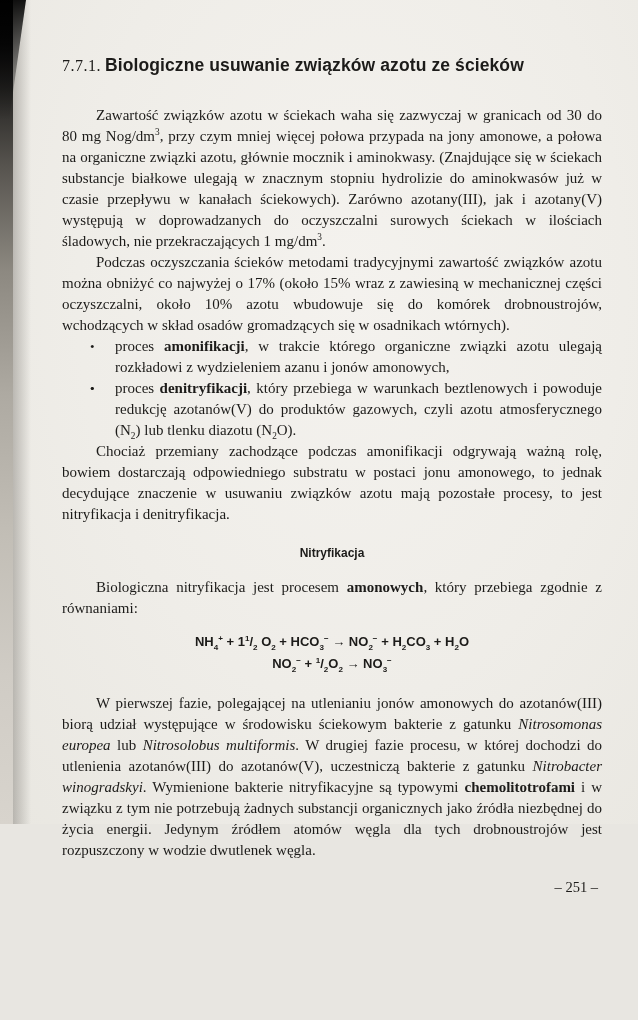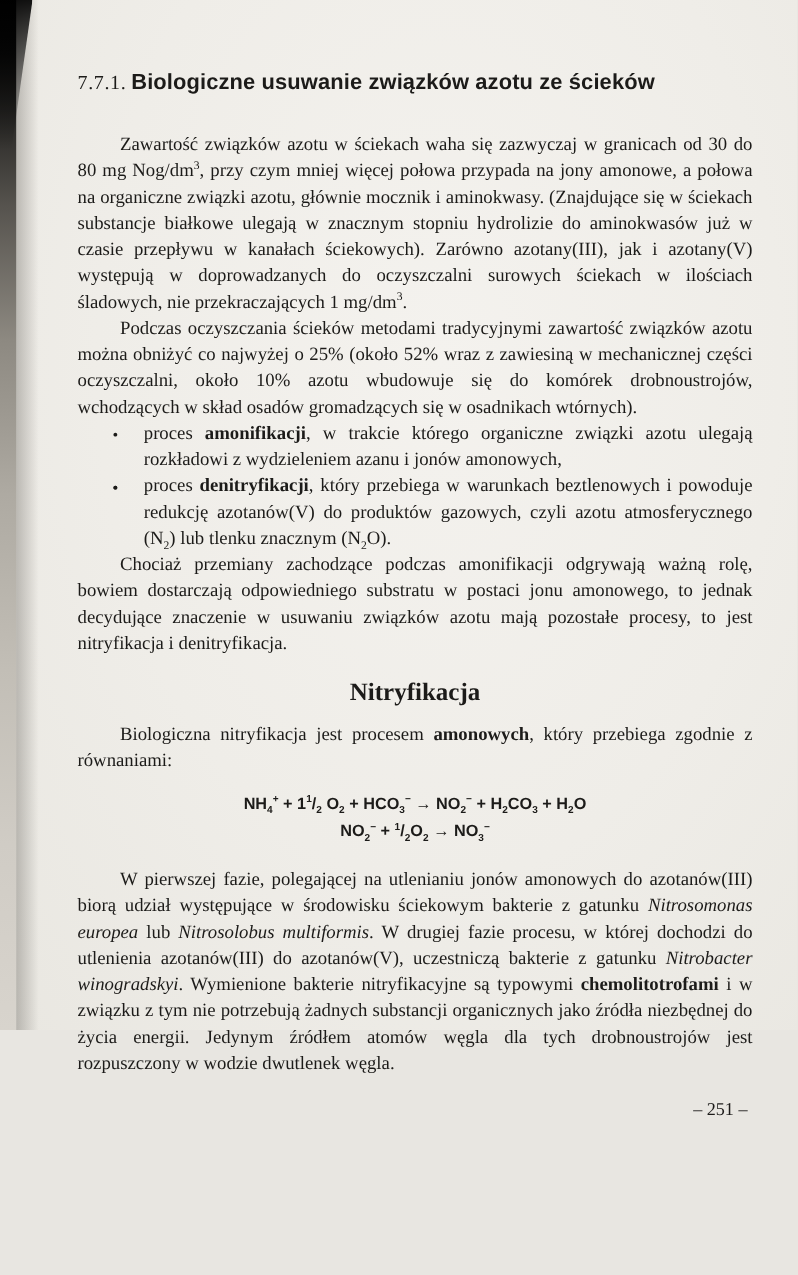--- a/index.html
+++ b/index.html
@@ -47,22 +47,22 @@
   .body-text{font-size:15px;line-height:21px;text-align:justify;}
   .body-text p{margin:0;text-indent:34px;}
   ul.bullets{list-style:none;margin:0;padding:0;}
   ul.bullets li{
     position:relative;padding-left:53px;text-indent:0;text-align:justify;
   }
   ul.bullets li .marker{
     position:absolute;left:28px;top:0;font-size:13px;
   }
   .section-heading{
-    text-align:center;font-family:Liberation Serif, serif;
-    font-weight:bold;font-size:20px;margin:18px 0 13px 0;
+    text-align:center;font-family:Liberation Sans, sans-serif;
+    font-weight:bold;font-size:12px;margin:18px 0 13px 0;
   }
   .equations{
     text-align:center;font-family:"Liberation Sans", sans-serif;
     font-weight:bold;font-size:13px;line-height:22px;
     margin:12px 0 18px 0;
   }
   sup{font-size:.62em;line-height:0;}
   sub{font-size:.62em;line-height:0;}
   .page-number{
     text-align:right;font-size:14.5px;
@@ -79,33 +79,33 @@
 
   <div class="content">
 
     <div class="title-row">
       <span class="title-num">7.7.1.</span>
       <span class="title-text">Biologiczne usuwanie związków azotu ze ścieków</span>
     </div>
 
     <div class="body-text">
       <p><span>Zawartość związków azotu w ściekach waha się zazwyczaj w granicach od 30 do 80 mg Nog/dm</span><sup>3</sup><span>, przy czym mniej więcej połowa przypada na jony amonowe, a połowa na organiczne związki azotu, głównie mocznik i aminokwasy. (Znajdujące się w ściekach substancje białkowe ulegają w znacznym stopniu hydrolizie do aminokwasów już w czasie przepływu w kanałach ściekowych). Zarówno azotany(III), jak i azotany(V) występują w doprowadzanych do oczyszczalni surowych ściekach w ilościach śladowych, nie przekraczających 1 mg/dm</span><sup>3</sup><span>.</span></p>
-      <p><span>Podczas oczyszczania ścieków metodami tradycyjnymi zawartość związków azotu można obniżyć co najwyżej o 25% (około 52% wraz z zawiesiną w mechanicznej części oczyszczalni, około 10% azotu wbudowuje się do komórek drobnoustrojów, wchodzących w skład osadów gromadzących się w osadnikach wtórnych).</span></p>
+      <p><span>Podczas oczyszczania ścieków metodami tradycyjnymi zawartość związków azotu można obniżyć co najwyżej o 17% (około 15% wraz z zawiesiną w mechanicznej części oczyszczalni, około 10% azotu wbudowuje się do komórek drobnoustrojów, wchodzących w skład osadów gromadzących się w osadnikach wtórnych).</span></p>
 
       <ul class="bullets">
         <li>
           <span class="marker">•</span>
           <span><span>proces </span><span style="font-weight: bold;">amonifikacji</span><span>, w trakcie którego organiczne związki azotu ulegają rozkładowi z wydzieleniem azanu i jonów amonowych,</span></span>
         </li>
         <li>
           <span class="marker">•</span>
         </li>
         <li>
           <span class="marker">•</span>
-          <span><span>proces </span><span style="font-weight: bold;">denitryfikacji</span><span>, który przebiega w warunkach beztlenowych i powoduje redukcję azotanów(V) do produktów gazowych, czyli azotu atmosferycznego (N</span><sub>2</sub><span>) lub tlenku znacznym (N</span><sub>2</sub><span>O).</span></span>
+          <span><span>proces </span><span style="font-weight: bold;">denitryfikacji</span><span>, który przebiega w warunkach beztlenowych i powoduje redukcję azotanów(V) do produktów gazowych, czyli azotu atmosferycznego (N</span><sub>2</sub><span>) lub tlenku diazotu (N</span><sub>2</sub><span>O).</span></span>
         </li>
       </ul>
 
       <p><span>Chociaż przemiany zachodzące podczas amonifikacji odgrywają ważną rolę, bowiem dostarczają odpowiedniego substratu w postaci jonu amonowego, to jednak decydujące znaczenie w usuwaniu związków azotu mają pozostałe procesy, to jest nitryfikacja i denitryfikacja.</span></p>
 
       <div class="section-heading">Nitryfikacja</div>
 
       <p><span>Biologiczna nitryfikacja jest procesem </span><span style="font-weight: bold;">amonowych</span><span>, który przebiega zgodnie z równaniami:</span></p>
 
       <div class="equations">

